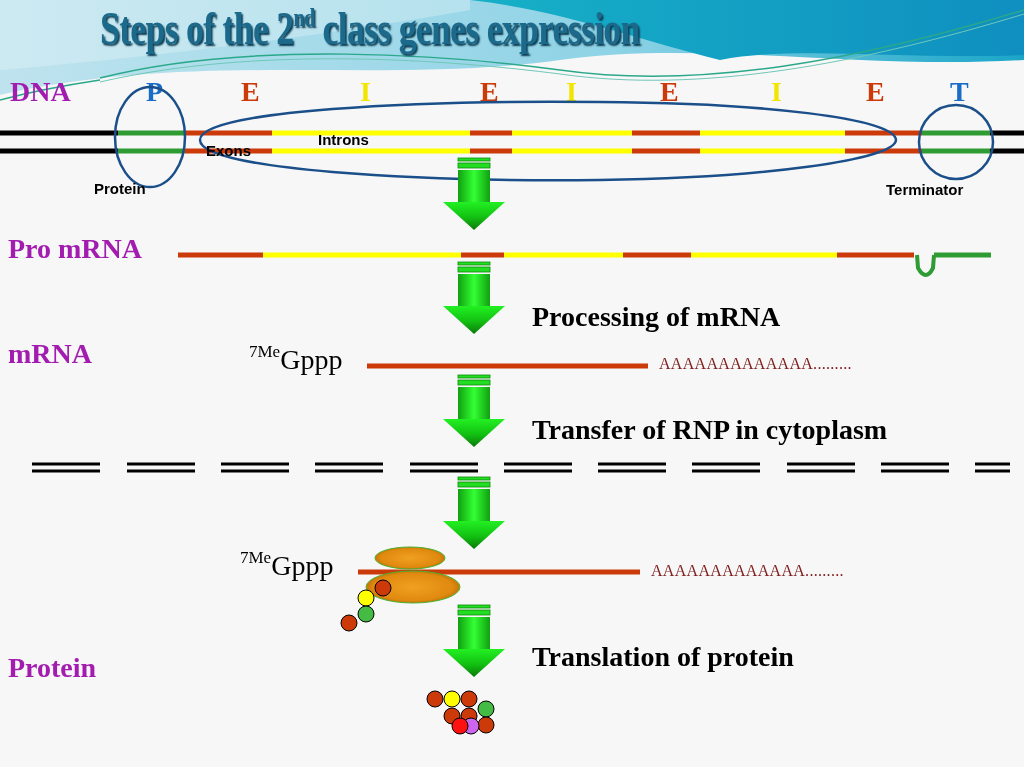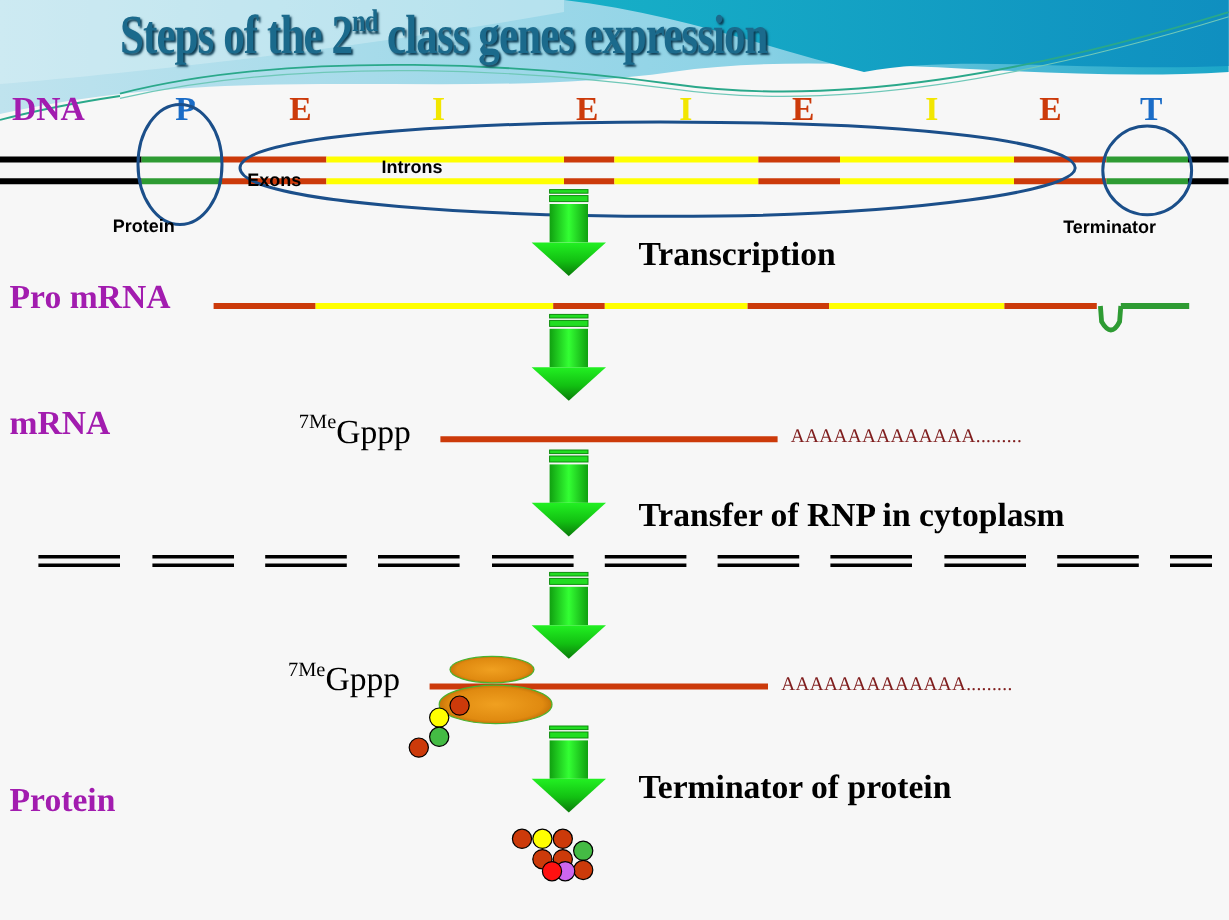--- a/index.html
+++ b/index.html
@@ -187,23 +187,23 @@
 
   <div class="t sans" style="left:206px;top:142px">Exons</div>
   <div class="t sans" style="left:318px;top:131px">Introns</div>
   <div class="t sans" style="left:94px;top:180px">Protein</div>
   <div class="t sans" style="left:886px;top:181px">Terminator</div>
 
   <div class="t rowlabel" style="left:8px;top:233px">Pro mRNA</div>
   <div class="t rowlabel" style="left:8px;top:338px">mRNA</div>
   <div class="t rowlabel" style="left:8px;top:652px">Protein</div>
 
-  <div class="t step" style="left:532px;top:197px">Transcription</div>
+  <div class="t step" style="left:532px;top:301px">Processing of mRNA</div>
   <div class="t step" style="left:532px;top:414px">Transfer of RNP in cytoplasm</div>
-  <div class="t step" style="left:532px;top:641px">Terminator of protein</div>
+  <div class="t step" style="left:532px;top:641px">Translation of protein</div>
 
   <div class="t cap" style="left:249px;top:342px"><sup>7Me</sup><span>Gppp</span></div>
   <div class="t polyA" style="left:659px;top:355px">AAAAAAAAAAAAA.........</div>
 
   <div class="t cap" style="left:240px;top:548px"><sup>7Me</sup><span>Gppp</span></div>
   <div class="t polyA" style="left:651px;top:562px">AAAAAAAAAAAAA.........</div>
 
 </div>
 
 </body></html>

